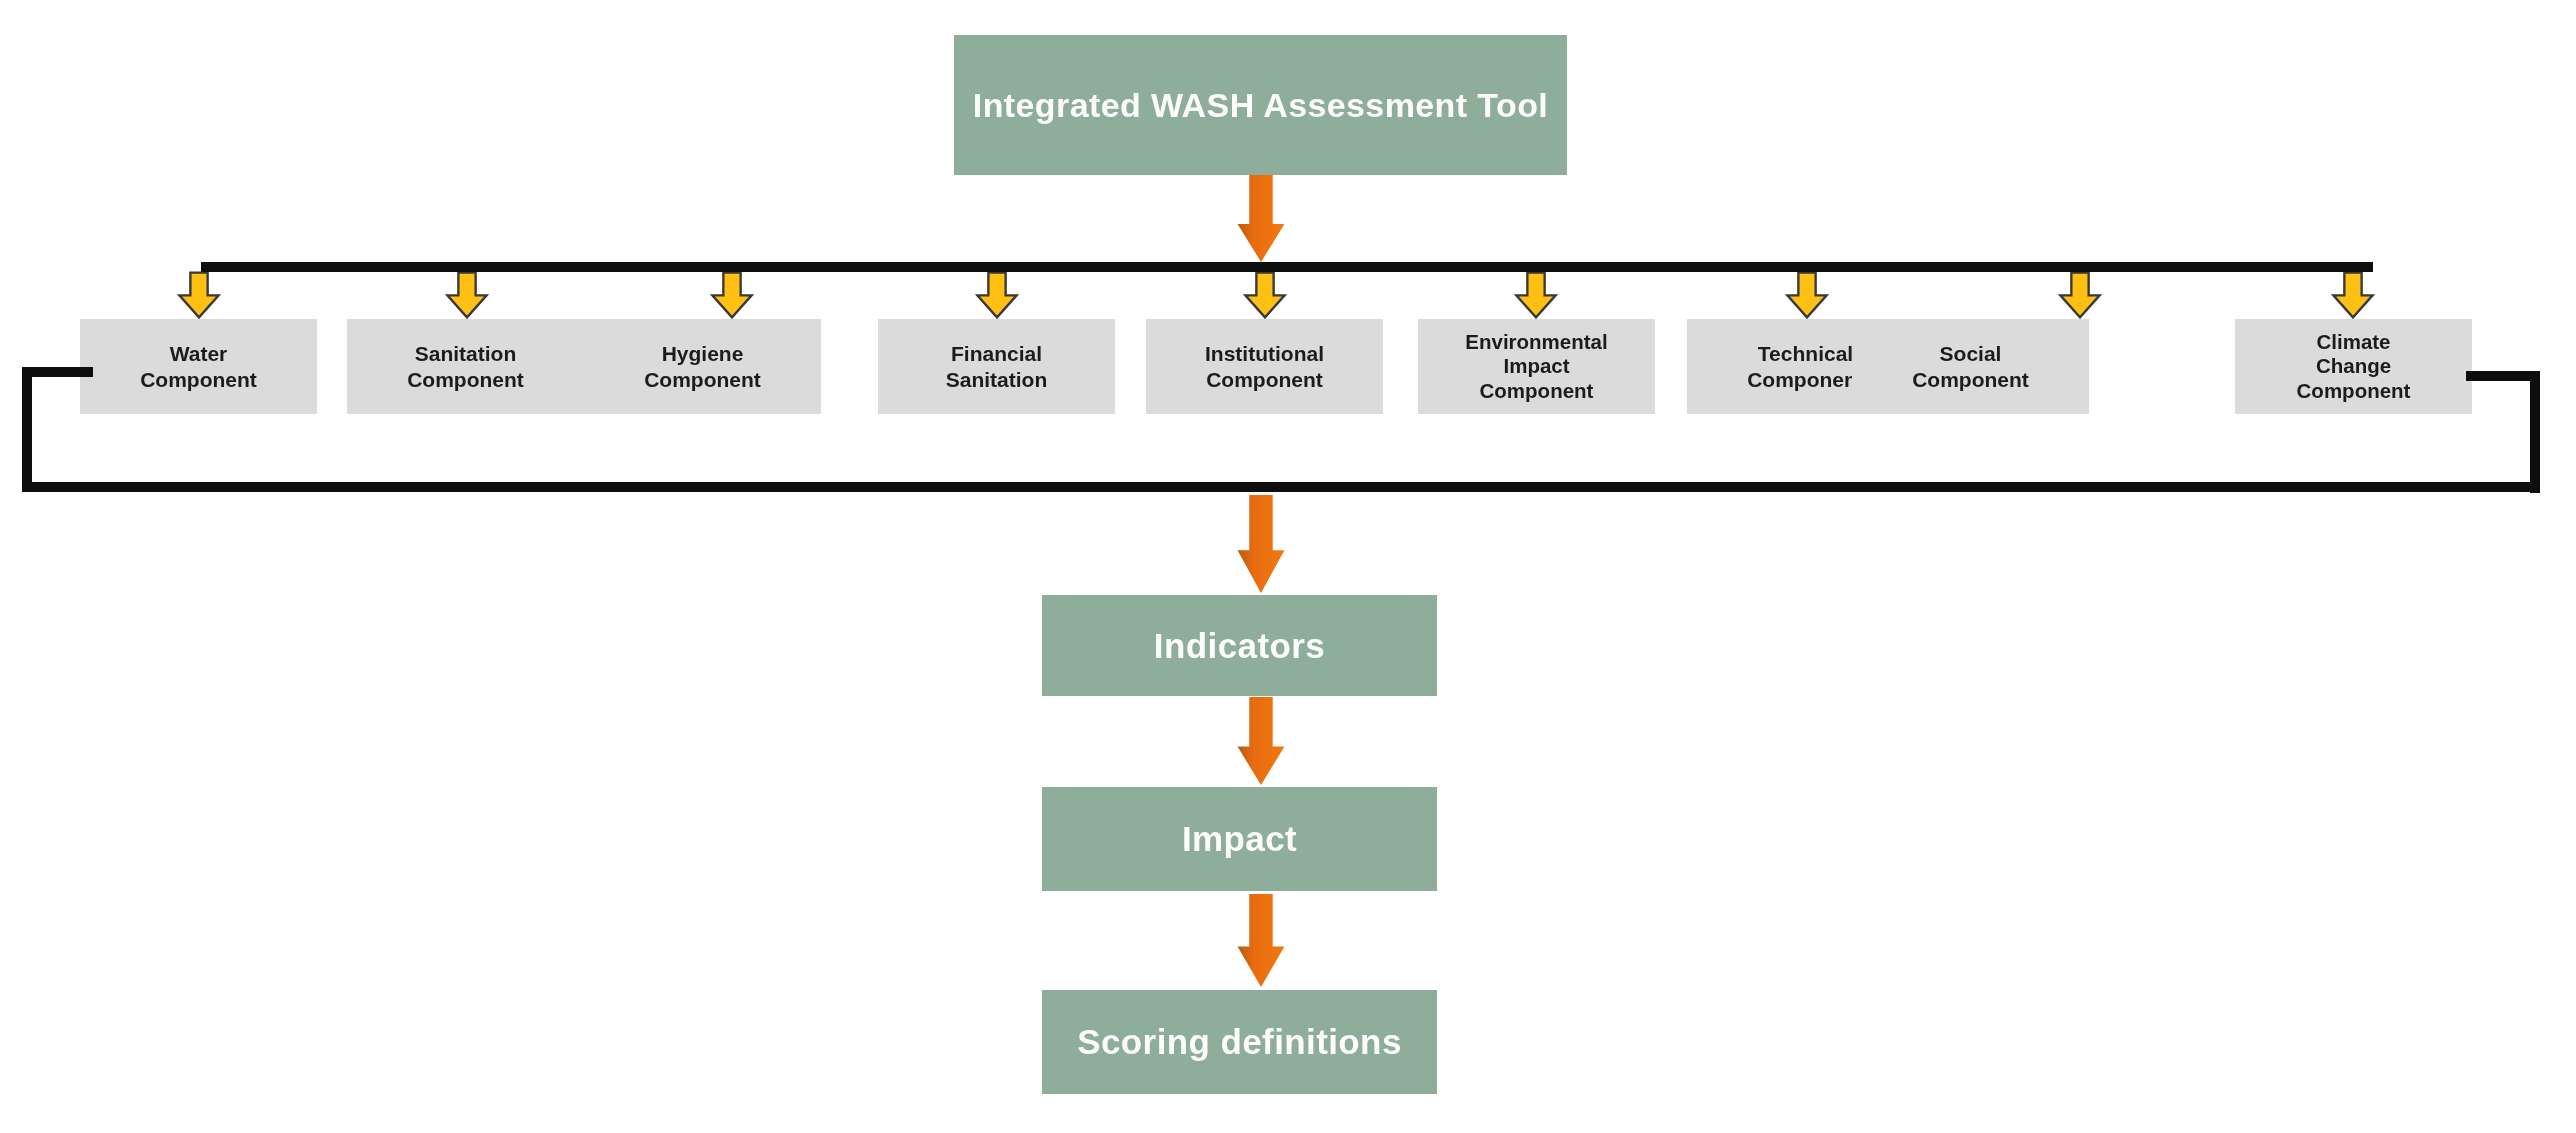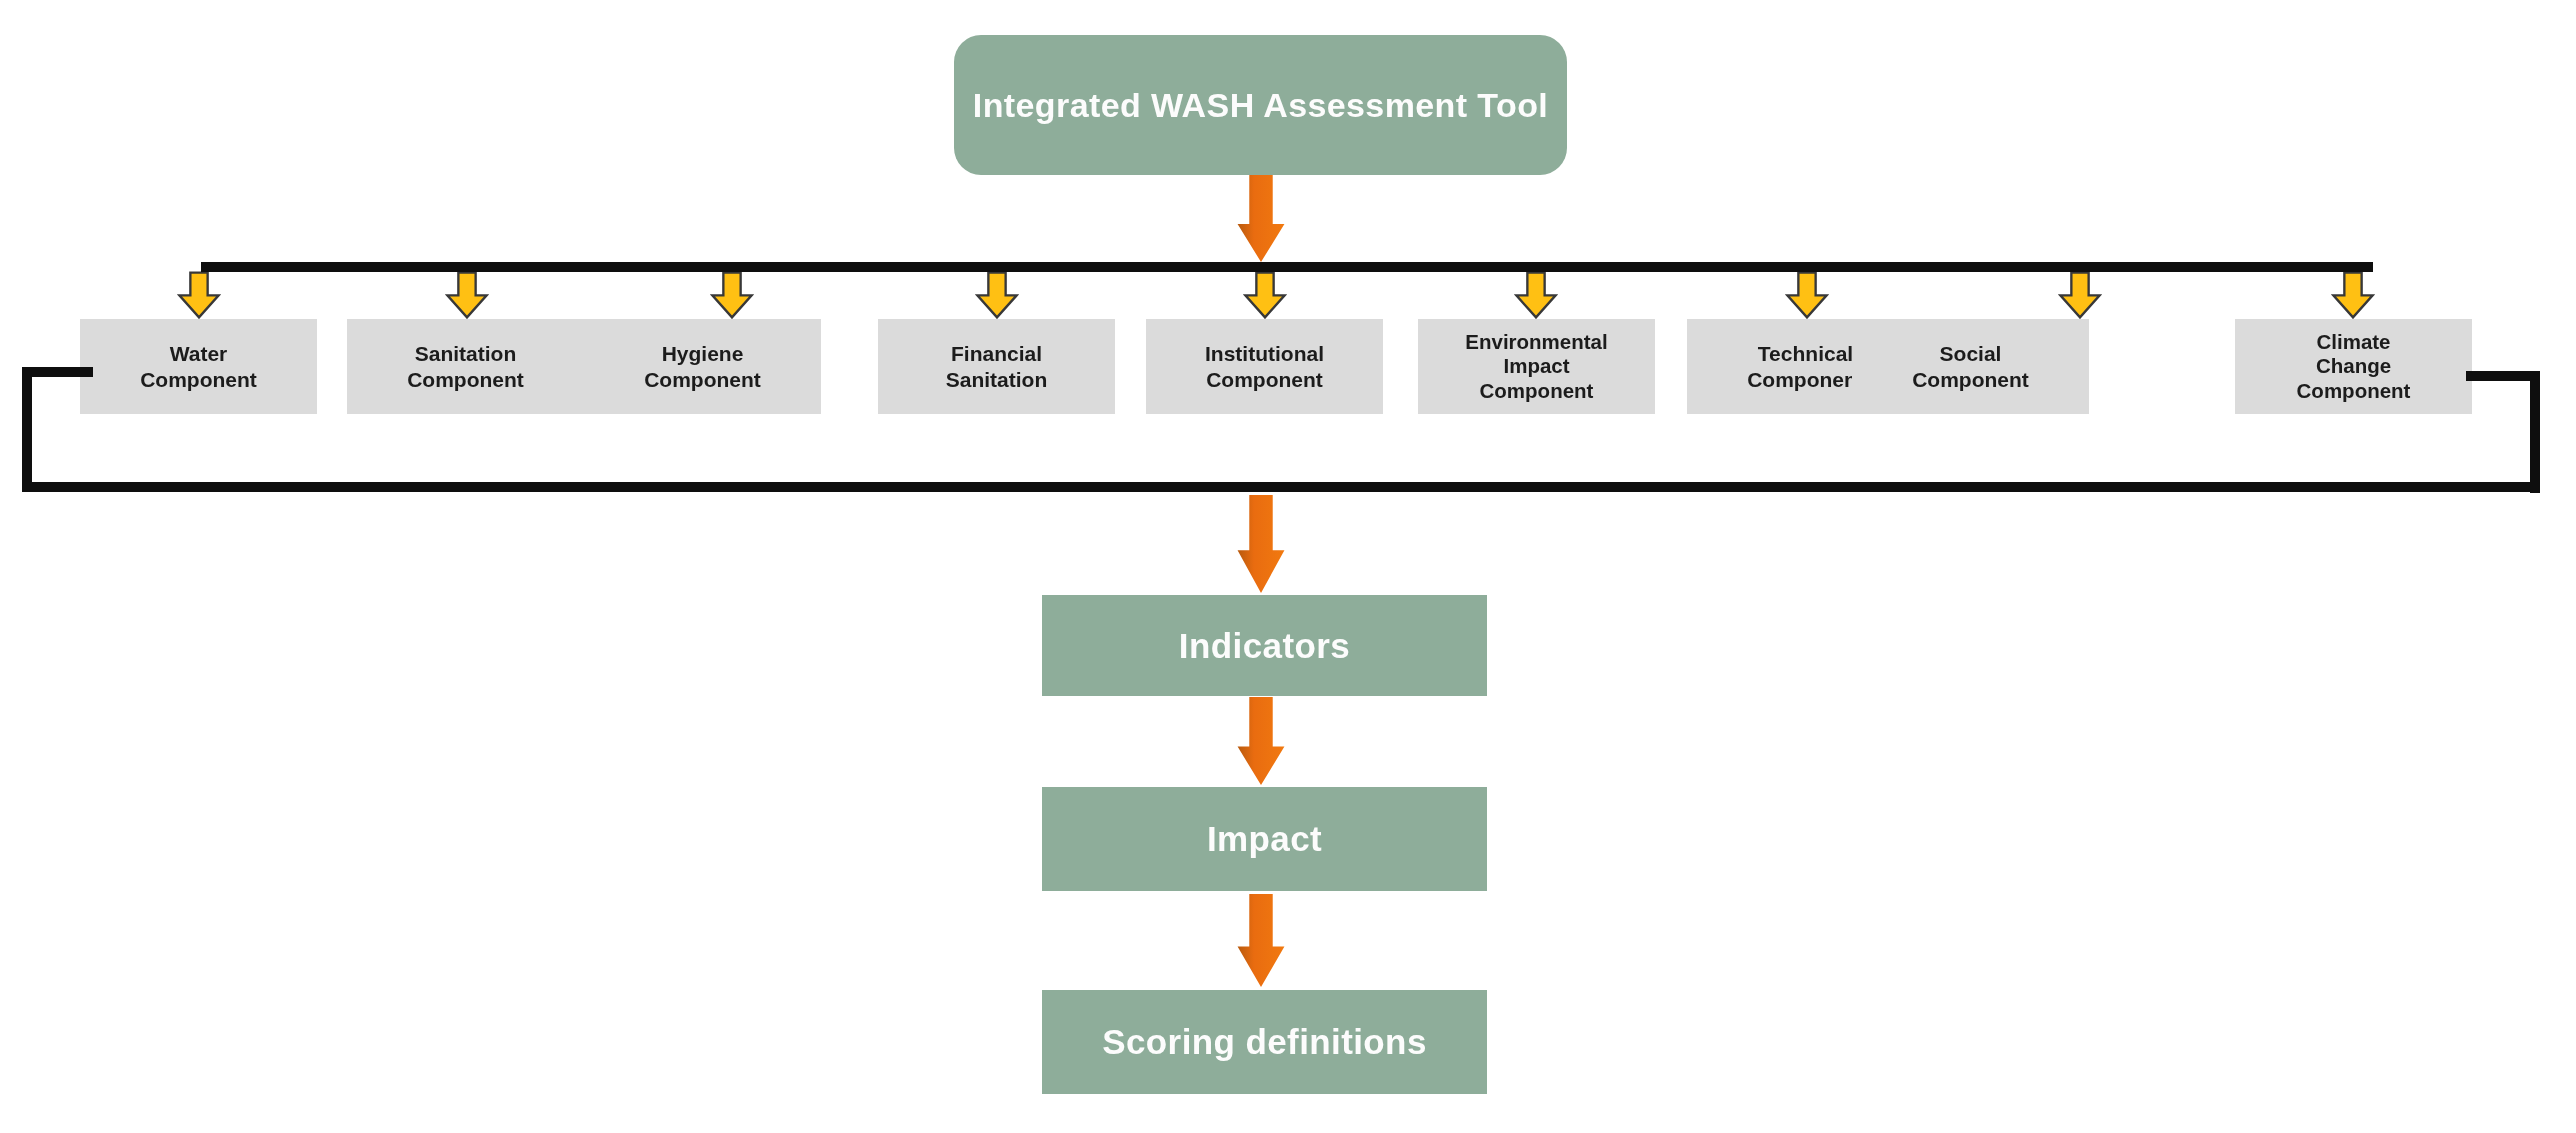--- a/index.html
+++ b/index.html
@@ -25,25 +25,24 @@
   .green-box {
     background: var(--header-green, #8ead9a);
     color: #fcfcfc;
     font-weight: bold;
     letter-spacing: 0.4px;
   }
   .header-box {
     left: 954px; top: 35px;
     width: 613px; height: 140px;
     font-size: 34px;
-    border-radius: 27px;
   }
   .flow-box {
     left: 1042px;
-    width: 445px;
+    width: 395px;
     font-size: 35px;
   }
   .gray-box {
     top: 319px;
     width: 237px; height: 95px;
     background: var(--component-gray, #dbdbdb);
     color: #1c1c1c;
     font-weight: bold;
     font-size: 21px;
     line-height: 1.2;

